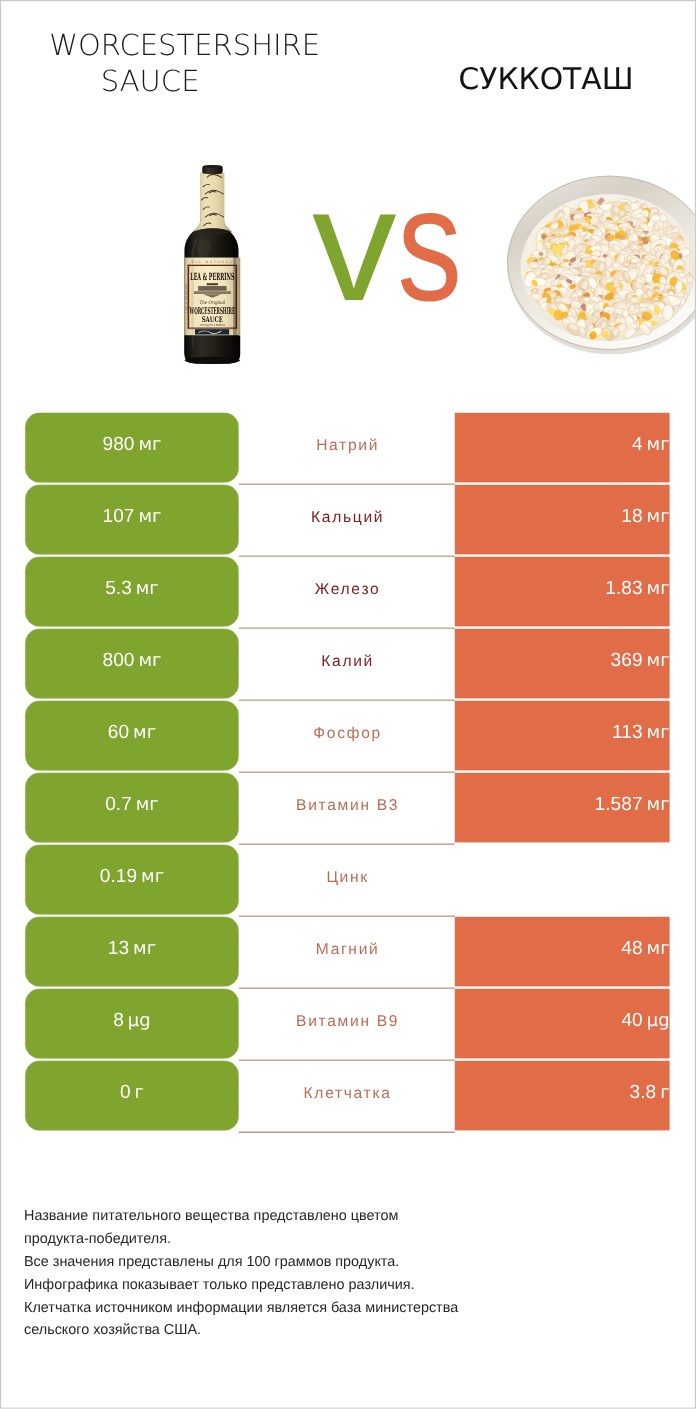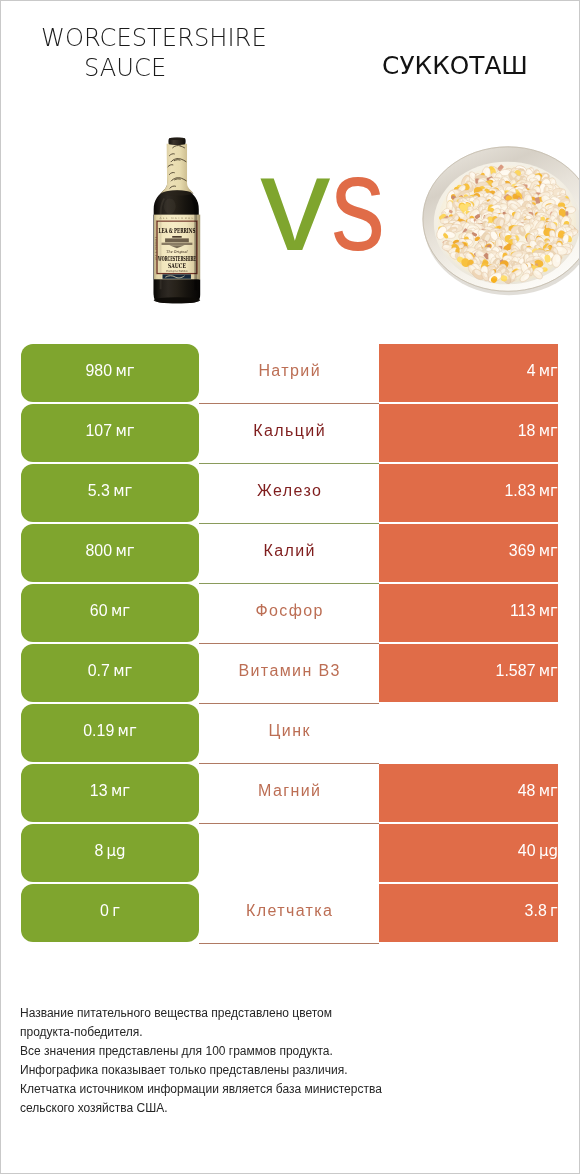--- a/index.html
+++ b/index.html
@@ -38,21 +38,21 @@
   .cell{position:absolute;top:0;height:58px;box-sizing:border-box;
     display:flex;align-items:center;justify-content:center;}
   .c-mid::after{content:"";position:absolute;left:0;right:0;bottom:-2px;height:1px;background:transparent;}
   .c-left {left:0px;   width:178px;background:#7FA52E;border-radius:12px;}
   .c-mid  {left:178px; width:180px;background:#fff;}
   .c-right{left:358px; width:179px;background:#E06C48;justify-content:flex-end;}
   .val{font-family:"Liberation Sans",sans-serif;font-size:15.9px;font-weight:400;color:#fff;
        letter-spacing:.05px;white-space:nowrap;line-height:1;display:block;position:relative;top:-2.5px;}
   .val .u{font-family:"DejaVu Sans",sans-serif;font-size:15.0px;margin-left:-1.2px;letter-spacing:0;
        display:inline-block;vertical-align:baseline;}
-  .lbl{font-family:"Liberation Sans",sans-serif;font-size:16px;font-weight:400;letter-spacing:1.4px;white-space:nowrap;
+  .lbl{font-family:"Liberation Sans",sans-serif;font-size:13px;font-weight:400;letter-spacing:1.4px;white-space:nowrap;
        line-height:1;position:relative;top:-2.5px;left:0.7px;}
   .row.win-left  .c-mid::after{background:#8A9B5B;}
   .row.win-left  .lbl {color:#7f1d1d;}
   .row.win-right .c-mid::after{background:#B07A63;}
   .row.win-right .lbl {color:#BC6E54;}
 
   
   .footer{position:absolute;left:19px;top:1003px;width:540px;text-align:left;
     font-family:Liberation Sans, sans-serif;font-size:12px;line-height:18.9px;color:#262626;
     letter-spacing:0;}
@@ -2287,20 +2287,23 @@
           <span class="lbl">Магний</span>
         </div>
         <div class="cell c-right">
           <span class="val">48 <span class="u">мг</span></span>
         </div>
       </div>
       <div class="row win-right">
         <div class="cell c-left">
           <span class="val">8 <span class="u">µg</span></span>
         </div>
+        <div class="cell c-mid">
+          <span class="lbl">Витамин B9</span>
+        </div>
         <div class="cell c-right">
           <span class="val">40 <span class="u">µg</span></span>
         </div>
       </div>
       <div class="row win-right">
         <div class="cell c-left">
           <span class="val">0 <span class="u">г</span></span>
         </div>
         <div class="cell c-mid">
           <span class="lbl">Клетчатка</span>
@@ -2308,17 +2311,17 @@
         <div class="cell c-right">
           <span class="val">3.8 <span class="u">г</span></span>
         </div>
       </div>
     </div>
 
   <div class="footer">
       <div>Название питательного вещества представлено цветом</div>
       <div>продукта-победителя.</div>
       <div>Все значения представлены для 100 граммов продукта.</div>
-      <div>Инфографика показывает только представлены различия.</div>
+      <div>Инфографика показывает только представлено различия.</div>
       <div>Клетчатка источником информации является база министерства</div>
       <div>сельского хозяйства США.</div>
     </div>
 </div>
 
 </body></html>

